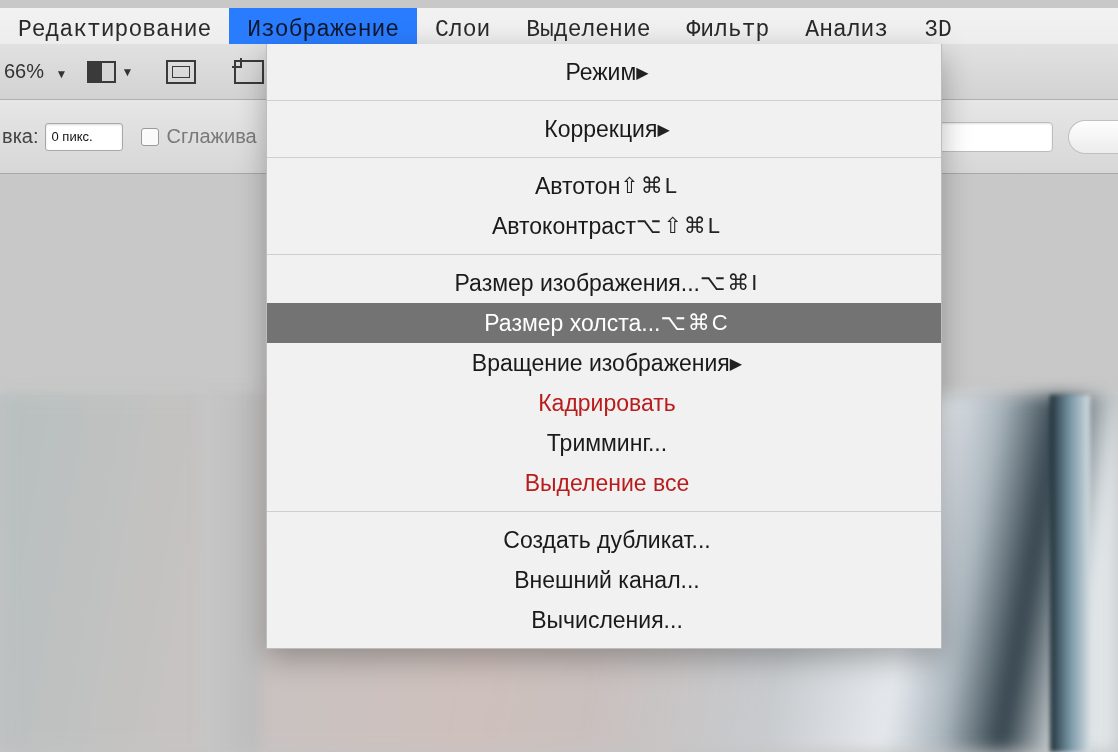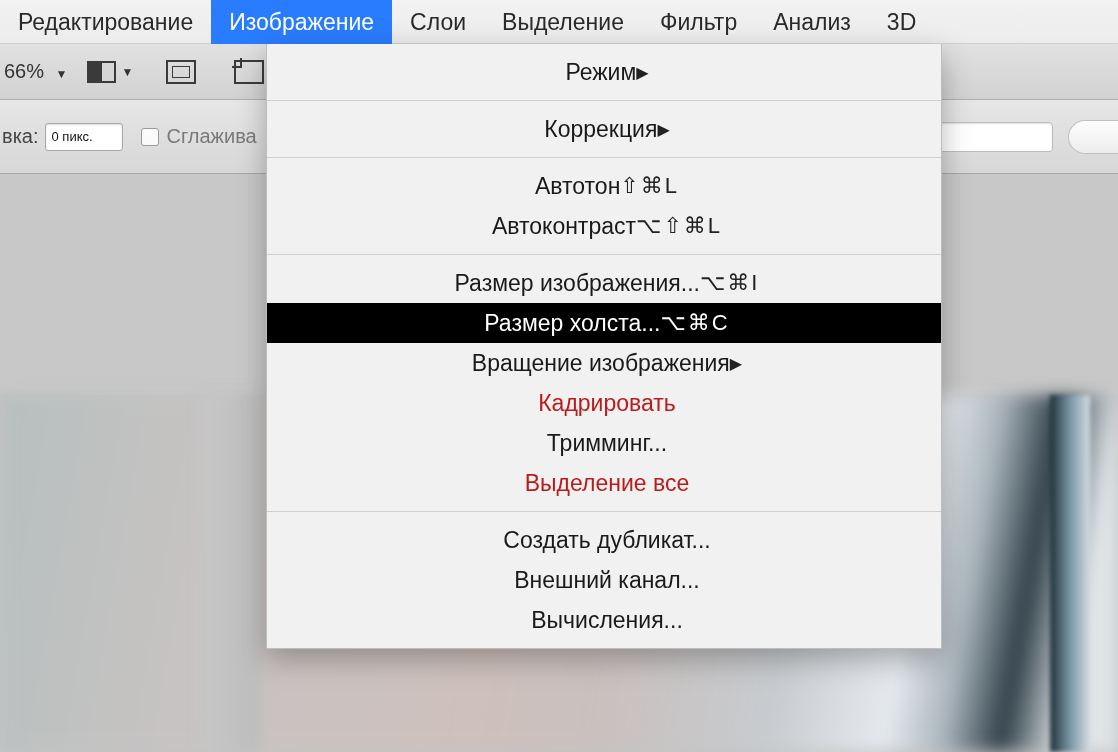--- a/index.html
+++ b/index.html
@@ -13,28 +13,29 @@
     filter: blur(8px);
   }
   .canvas-edge-left { position:absolute; left:200px; top:395px; width:60px; height:357px; background:linear-gradient(90deg,#c7c7c7,#bcbcbc); filter:blur(6px);}
   .canvas-strip { position:absolute; left:1050px; top:395px; width:40px; height:357px; background:linear-gradient(90deg,#203038,#7896a6,#d4dde2); filter:blur(2px);}
 
   
   .gray-top { position:absolute; left:0; top:0; width:1118px; height:395px; background:#c8c8c8; }
 
   
   .menubar {
-    position:absolute; left:0; top:0; width:1118px; height:44px;
+    position:absolute; left:0; top:8px; width:1118px; height:44px;
     background: linear-gradient(#f2f2f2,#ececec);
     display:flex; align-items:flex-start;
     font-size:23px; color:#2a2a2a;
     border-bottom:1px solid #d0d0d0;
+    font-family:Liberation Mono, monospace;
   }
   .menubar .mi { padding:0 18px; height:44px; line-height:44px; cursor:default; }
-  .menubar .mi.active { background:#2a7cff; color:#ffffff; }
+  .menubar .mi.active { background:#2a7cff; color:#0f172a; }
 
   
   .toolbar1 {
     position:absolute; left:0; top:44px; width:1118px; height:56px;
     background: linear-gradient(#e1e1e1,#d2d2d2);
     border-bottom:1px solid #afafaf;
     display:flex; align-items:center;
     font-size:20px; color:#333;
     padding-left:4px;
   }
@@ -89,21 +90,21 @@
     font-size:23px; color:#1a1a1a;
   }
   .dropdown .group { padding:8px 0; }
   .dropdown .sep { height:1px; background:#cfcfcf; margin:0; }
   .dropdown .item {
     display:flex; align-items:center; justify-content:center;
     height:40px; padding:0 28px 0 34px; white-space:nowrap;
   }
   .dropdown .item.sub .arrow { font-size:16px; color:#222; }
   .dropdown .item .sc { font-size:22px; letter-spacing:2px; color:#222; font-family:-apple-system, Arial; }
-  .dropdown .item.highlight { background:#000000; color:#fff; }
+  .dropdown .item.highlight { background:#737373; color:#fff; }
   .dropdown .item.highlight .sc { color:#fff; }
   .dropdown .item.disabled { color:#b91c1c; }
   .dropdown .item.disabled .sc { color:#9c9c9c; }
 </style>
 </head>
 <body>
 
 <div class="gray-top"></div>
 <div class="canvas-bg"></div>
 <div class="canvas-edge-left"></div>

